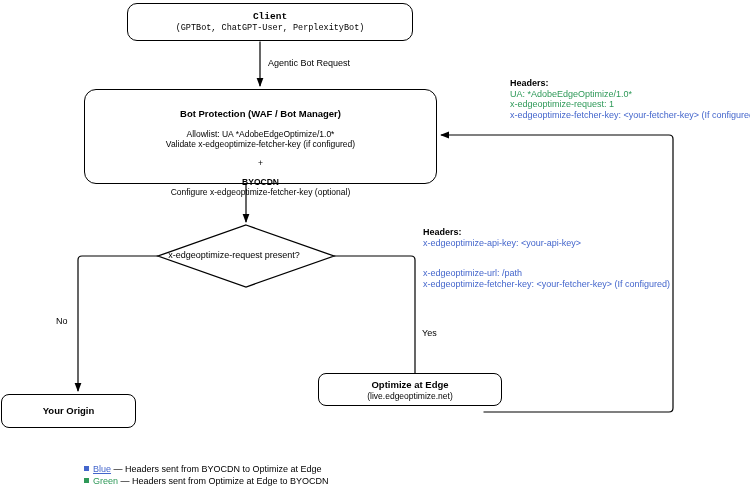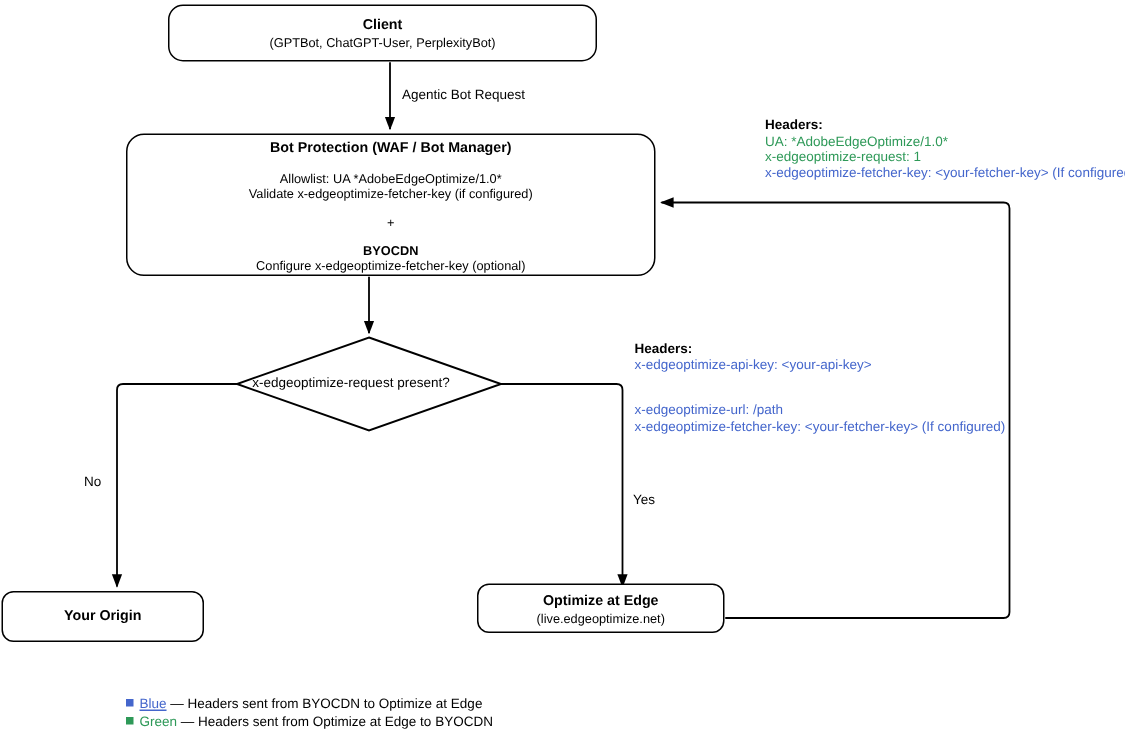--- a/index.html
+++ b/index.html
@@ -24,33 +24,33 @@
     background: #ffffff;
     display: flex;
     flex-direction: column;
     align-items: center;
     justify-content: center;
     text-align: center;
   }
   .node-title { font-weight: bold; font-size: 9.5px; line-height: 12px; white-space: nowrap; }
   .node-sub   { font-size: 8.5px; line-height: 10px; white-space: nowrap; }
 
-  .node-client { left: 112px; top: 3px; width: 286px; height: 38px; border-radius: 10px; }
+  .node-client { left: 127px; top: 3px; width: 286px; height: 38px; border-radius: 10px; font-family: Liberation Mono, monospace; }
 
   .node-botprotection {
     left: 84px; top: 89px; width: 353px; height: 95px; border-radius: 12px;
-    justify-content: flex-start; padding-top: 3px;
+    justify-content: flex-start; padding-top: 18px;
   }
   .bp-title { font-weight: bold; font-size: 9.5px; line-height: 12px; white-space: nowrap; }
   .bp-line  { font-size: 8.5px; line-height: 10px; white-space: nowrap; }
   .bp-bold  { font-weight: bold; }
   .mt9 { margin-top: 9px; }
 
   .node-origin { left: 1px; top: 394px; width: 135px; height: 34px; border-radius: 8px; }
-  .node-edge   { left: 318px; top: 389px; width: 165px; height: 33px; border-radius: 8px; }
+  .node-edge   { left: 318px; top: 373px; width: 184px; height: 33px; border-radius: 8px; }
 
   .decision-label {
     position: absolute;
     left: 146px; top: 250px; width: 176px;
     text-align: center;
     font-size: 9px; line-height: 11px;
     white-space: nowrap;
   }
 
   .hdr { position: absolute; font-size: 9px; line-height: 10.6px; }

